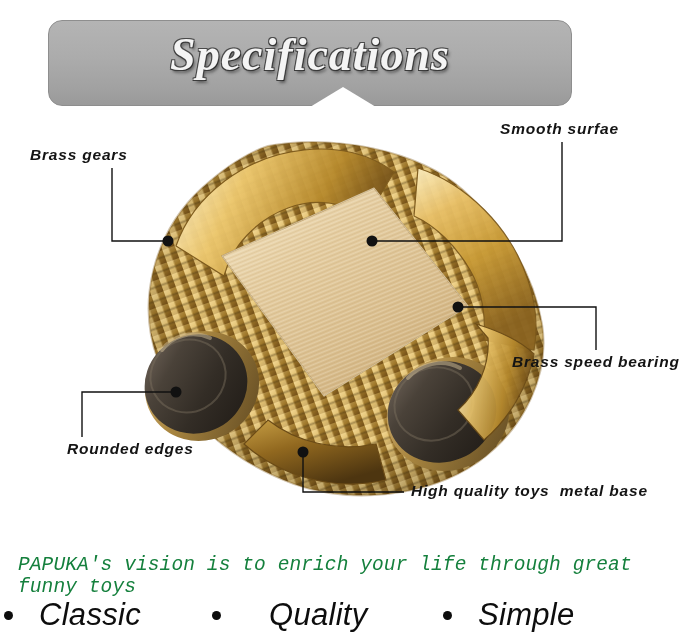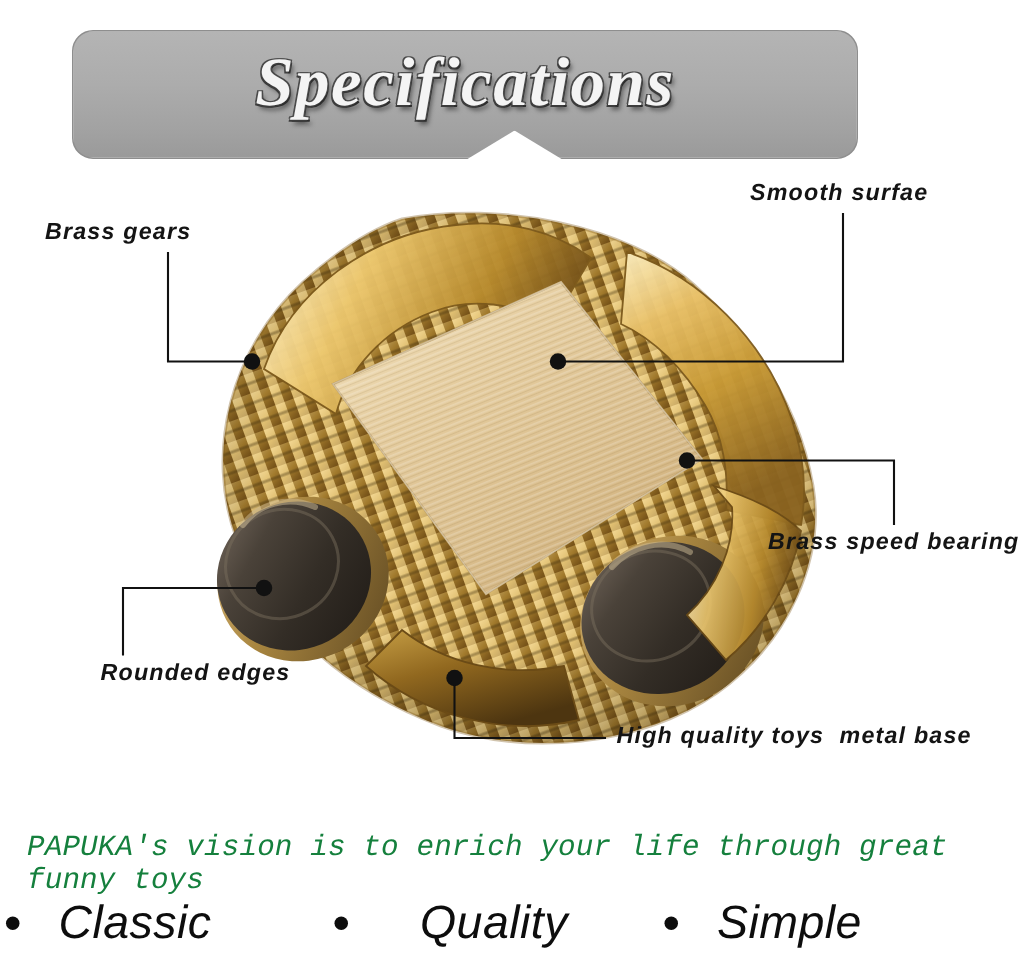--- a/index.html
+++ b/index.html
@@ -115,21 +115,21 @@
     width: 573px;
     height: 46px;
   }
   .feature-item {
     position: absolute;
     display: flex;
     align-items: center;
     gap: 26px;
   }
   .feature-item:nth-child(1) { left: 4px; }
-  .feature-item:nth-child(2) { left: 223px; gap: 48px; }
+  .feature-item:nth-child(2) { left: 212px; gap: 48px; }
   .feature-item:nth-child(3) { left: 443px; }
   .feature-bullet {
     width: 9px;
     height: 9px;
     border-radius: 50%;
     background: #0d0d0d;
     flex: 0 0 auto;
   }
   .feature-text {
     font-family: "Liberation Sans", sans-serif;

